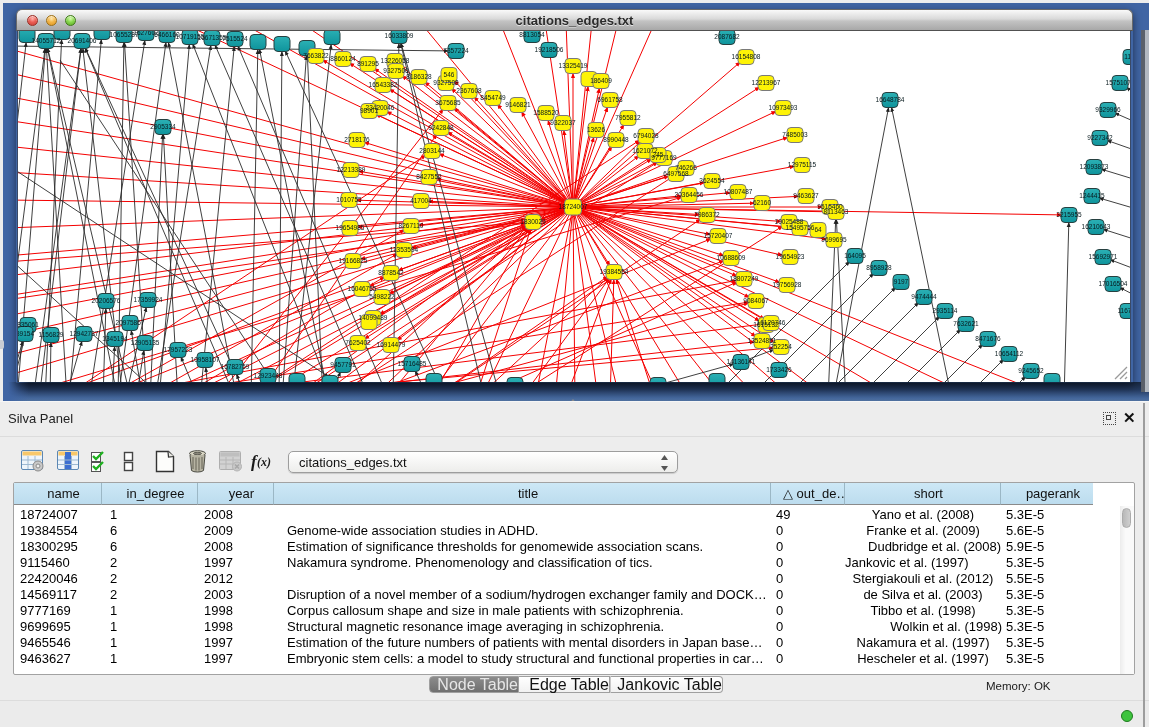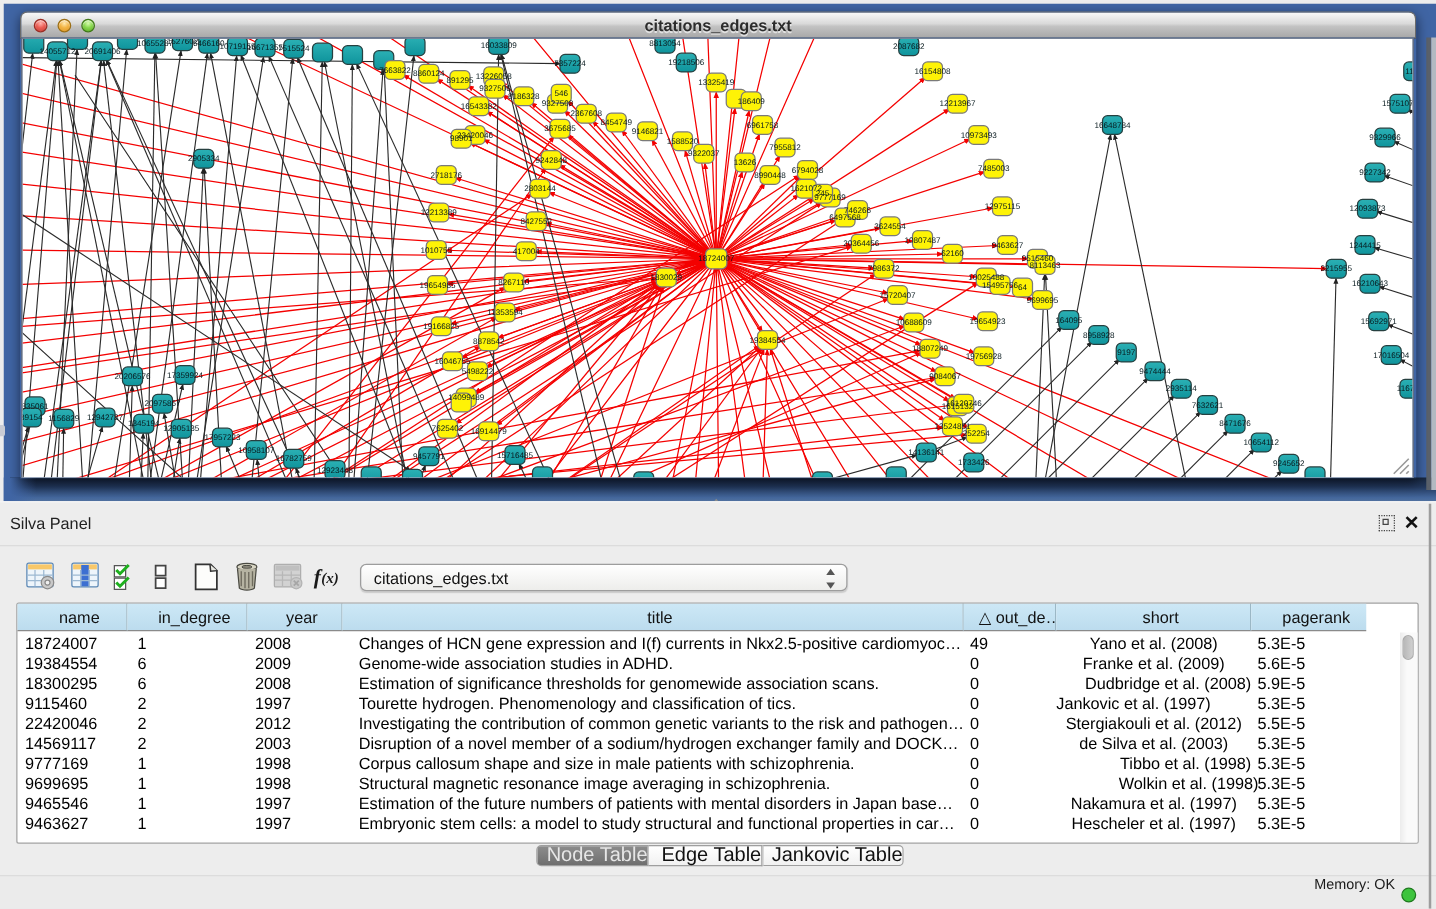--- a/index.html
+++ b/index.html
@@ -41,21 +41,21 @@
 .trow{position:absolute;left:0;width:1119px;height:16px;font-size:13px;color:#000;white-space:nowrap}
 .trow span{position:absolute;top:1px}
 #vscroll{left:1120px;top:506px;width:14px;height:168px;background:linear-gradient(90deg,#ececec,#fafafa 40%,#fafafa)}
 #vthumb{left:1122px;top:508px;width:9px;height:20px;background:linear-gradient(90deg,#b8b8b8,#cfcfcf);border-radius:5px;border:1px solid #ababab}
 .tab{position:absolute;top:676px;height:17px;line-height:16px;text-align:right;border:1px solid #9f9f9f}
 #tab1{left:429px;width:90px;background:linear-gradient(#8c8c8c,#6f6f6f);color:#e6e6e6;border-radius:4px 0 0 4px}
 #tab2{left:519px;width:91px;background:linear-gradient(#ffffff,#f1f1f1);color:#111;border-left:none}
 #tab3{left:610px;width:113px;background:linear-gradient(#ffffff,#f1f1f1);color:#111;border-left:1px solid #c9c9c9;border-radius:0 4px 4px 0}
 
 #statussep{left:0;top:700px;width:1149px;height:27px;background:#ebebeb;border-top:1px solid #dcdcdc}
-#memtext{left:986px;top:702px;width:130px;text-align:right;font-size:11.5px;color:#1a1a1a}
+#memtext{left:986px;top:680px;width:130px;text-align:left;font-size:11.5px;color:#1a1a1a}
 #memdot{left:1121px;top:710px;width:12px;height:12px;border-radius:50%;background:#3ec43e;border:1px solid #1e7a1e}
 #redge{left:1143px;top:403px;width:2px;height:324px;background:#9d9d9d}
 </style></head>
 <body>
 <div id="root">
 <div class="abs" id="desk"></div>
 <div class="abs" id="deskshadow"></div>
 <div class="abs" id="deskfade"></div>
 <div class="abs" id="rightstrip"></div>
 <div class="abs" id="rightstrip2"></div>
@@ -633,21 +633,20 @@
 <div class="hcell" style="left:102px;width:96px">in_degree</div>
 <div class="hcell" style="left:198px;width:76px">year</div>
 <div class="hcell" style="left:274px;width:497px">title</div>
 <div class="hcell" style="left:771px;width:74px">△ out_de…</div>
 <div class="hcell" style="left:845px;width:156px">short</div>
 <div class="hcell" style="left:1001px;width:92px;border-right:none">pagerank</div>
 <div class="trow" style="top:506px">
       <span style="left:20px">18724007</span>
       <span style="left:110px">1</span>
       <span style="left:204px">2008</span>
-      <span style="left:287px">Changes of HCN gene expression and I(f) currents in Nkx2.5-positive cardiomyoc…</span>
       <span style="left:776px">49</span>
       <span style="left:845px;width:156px;text-align:center">Yano et al. (2008)</span>
       <span style="left:1006px">5.3E-5</span>
     </div>
 <div class="trow" style="top:522px">
       <span style="left:20px">19384554</span>
       <span style="left:110px">6</span>
       <span style="left:204px">2009</span>
       <span style="left:287px">Genome-wide association studies in ADHD.</span>
       <span style="left:776px">0</span>
@@ -660,59 +659,58 @@
       <span style="left:204px">2008</span>
       <span style="left:287px">Estimation of significance thresholds for genomewide association scans.</span>
       <span style="left:776px">0</span>
       <span style="left:845px;width:156px;text-align:right">Dudbridge et al. (2008)</span>
       <span style="left:1006px">5.9E-5</span>
     </div>
 <div class="trow" style="top:554px">
       <span style="left:20px">9115460</span>
       <span style="left:110px">2</span>
       <span style="left:204px">1997</span>
-      <span style="left:287px">Tourette hydrogen. Phenomenology and classification of tics.</span>
+      <span style="left:287px">Nakamura syndrome. Phenomenology and classification of tics.</span>
       <span style="left:776px">0</span>
       <span style="left:845px;width:156px;text-align:left">Jankovic et al. (1997)</span>
       <span style="left:1006px">5.3E-5</span>
     </div>
 <div class="trow" style="top:570px">
       <span style="left:20px">22420046</span>
       <span style="left:110px">2</span>
       <span style="left:204px">2012</span>
-      <span style="left:287px">Investigating the contribution of common genetic variants to the risk and pathogen…</span>
       <span style="left:776px">0</span>
       <span style="left:845px;width:156px;text-align:center">Stergiakouli et al. (2012)</span>
       <span style="left:1006px">5.5E-5</span>
     </div>
 <div class="trow" style="top:586px">
       <span style="left:20px">14569117</span>
       <span style="left:110px">2</span>
       <span style="left:204px">2003</span>
       <span style="left:287px">Disruption of a novel member of a sodium/hydrogen exchanger family and DOCK…</span>
       <span style="left:776px">0</span>
       <span style="left:845px;width:156px;text-align:center">de Silva et al. (2003)</span>
       <span style="left:1006px">5.3E-5</span>
     </div>
 <div class="trow" style="top:602px">
       <span style="left:20px">9777169</span>
       <span style="left:110px">1</span>
       <span style="left:204px">1998</span>
       <span style="left:287px">Corpus callosum shape and size in male patients with schizophrenia.</span>
       <span style="left:776px">0</span>
-      <span style="left:845px;width:156px;text-align:right">Tibbo et al. (1998)</span>
+      <span style="left:845px;width:156px;text-align:center">Tibbo et al. (1998)</span>
       <span style="left:1006px">5.3E-5</span>
     </div>
 <div class="trow" style="top:618px">
       <span style="left:20px">9699695</span>
       <span style="left:110px">1</span>
       <span style="left:204px">1998</span>
       <span style="left:287px">Structural magnetic resonance image averaging in schizophrenia.</span>
       <span style="left:776px">0</span>
-      <span style="left:895px;width:156px;text-align:left">Wolkin et al. (1998)</span>
+      <span style="left:846px;width:156px;text-align:right">Wolkin et al. (1998)</span>
       <span style="left:1006px">5.3E-5</span>
     </div>
 <div class="trow" style="top:634px">
       <span style="left:20px">9465546</span>
       <span style="left:110px">1</span>
       <span style="left:204px">1997</span>
       <span style="left:287px">Estimation of the future numbers of patients with mental disorders in Japan base…</span>
       <span style="left:776px">0</span>
       <span style="left:845px;width:156px;text-align:center">Nakamura et al. (1997)</span>
       <span style="left:1006px">5.3E-5</span>

